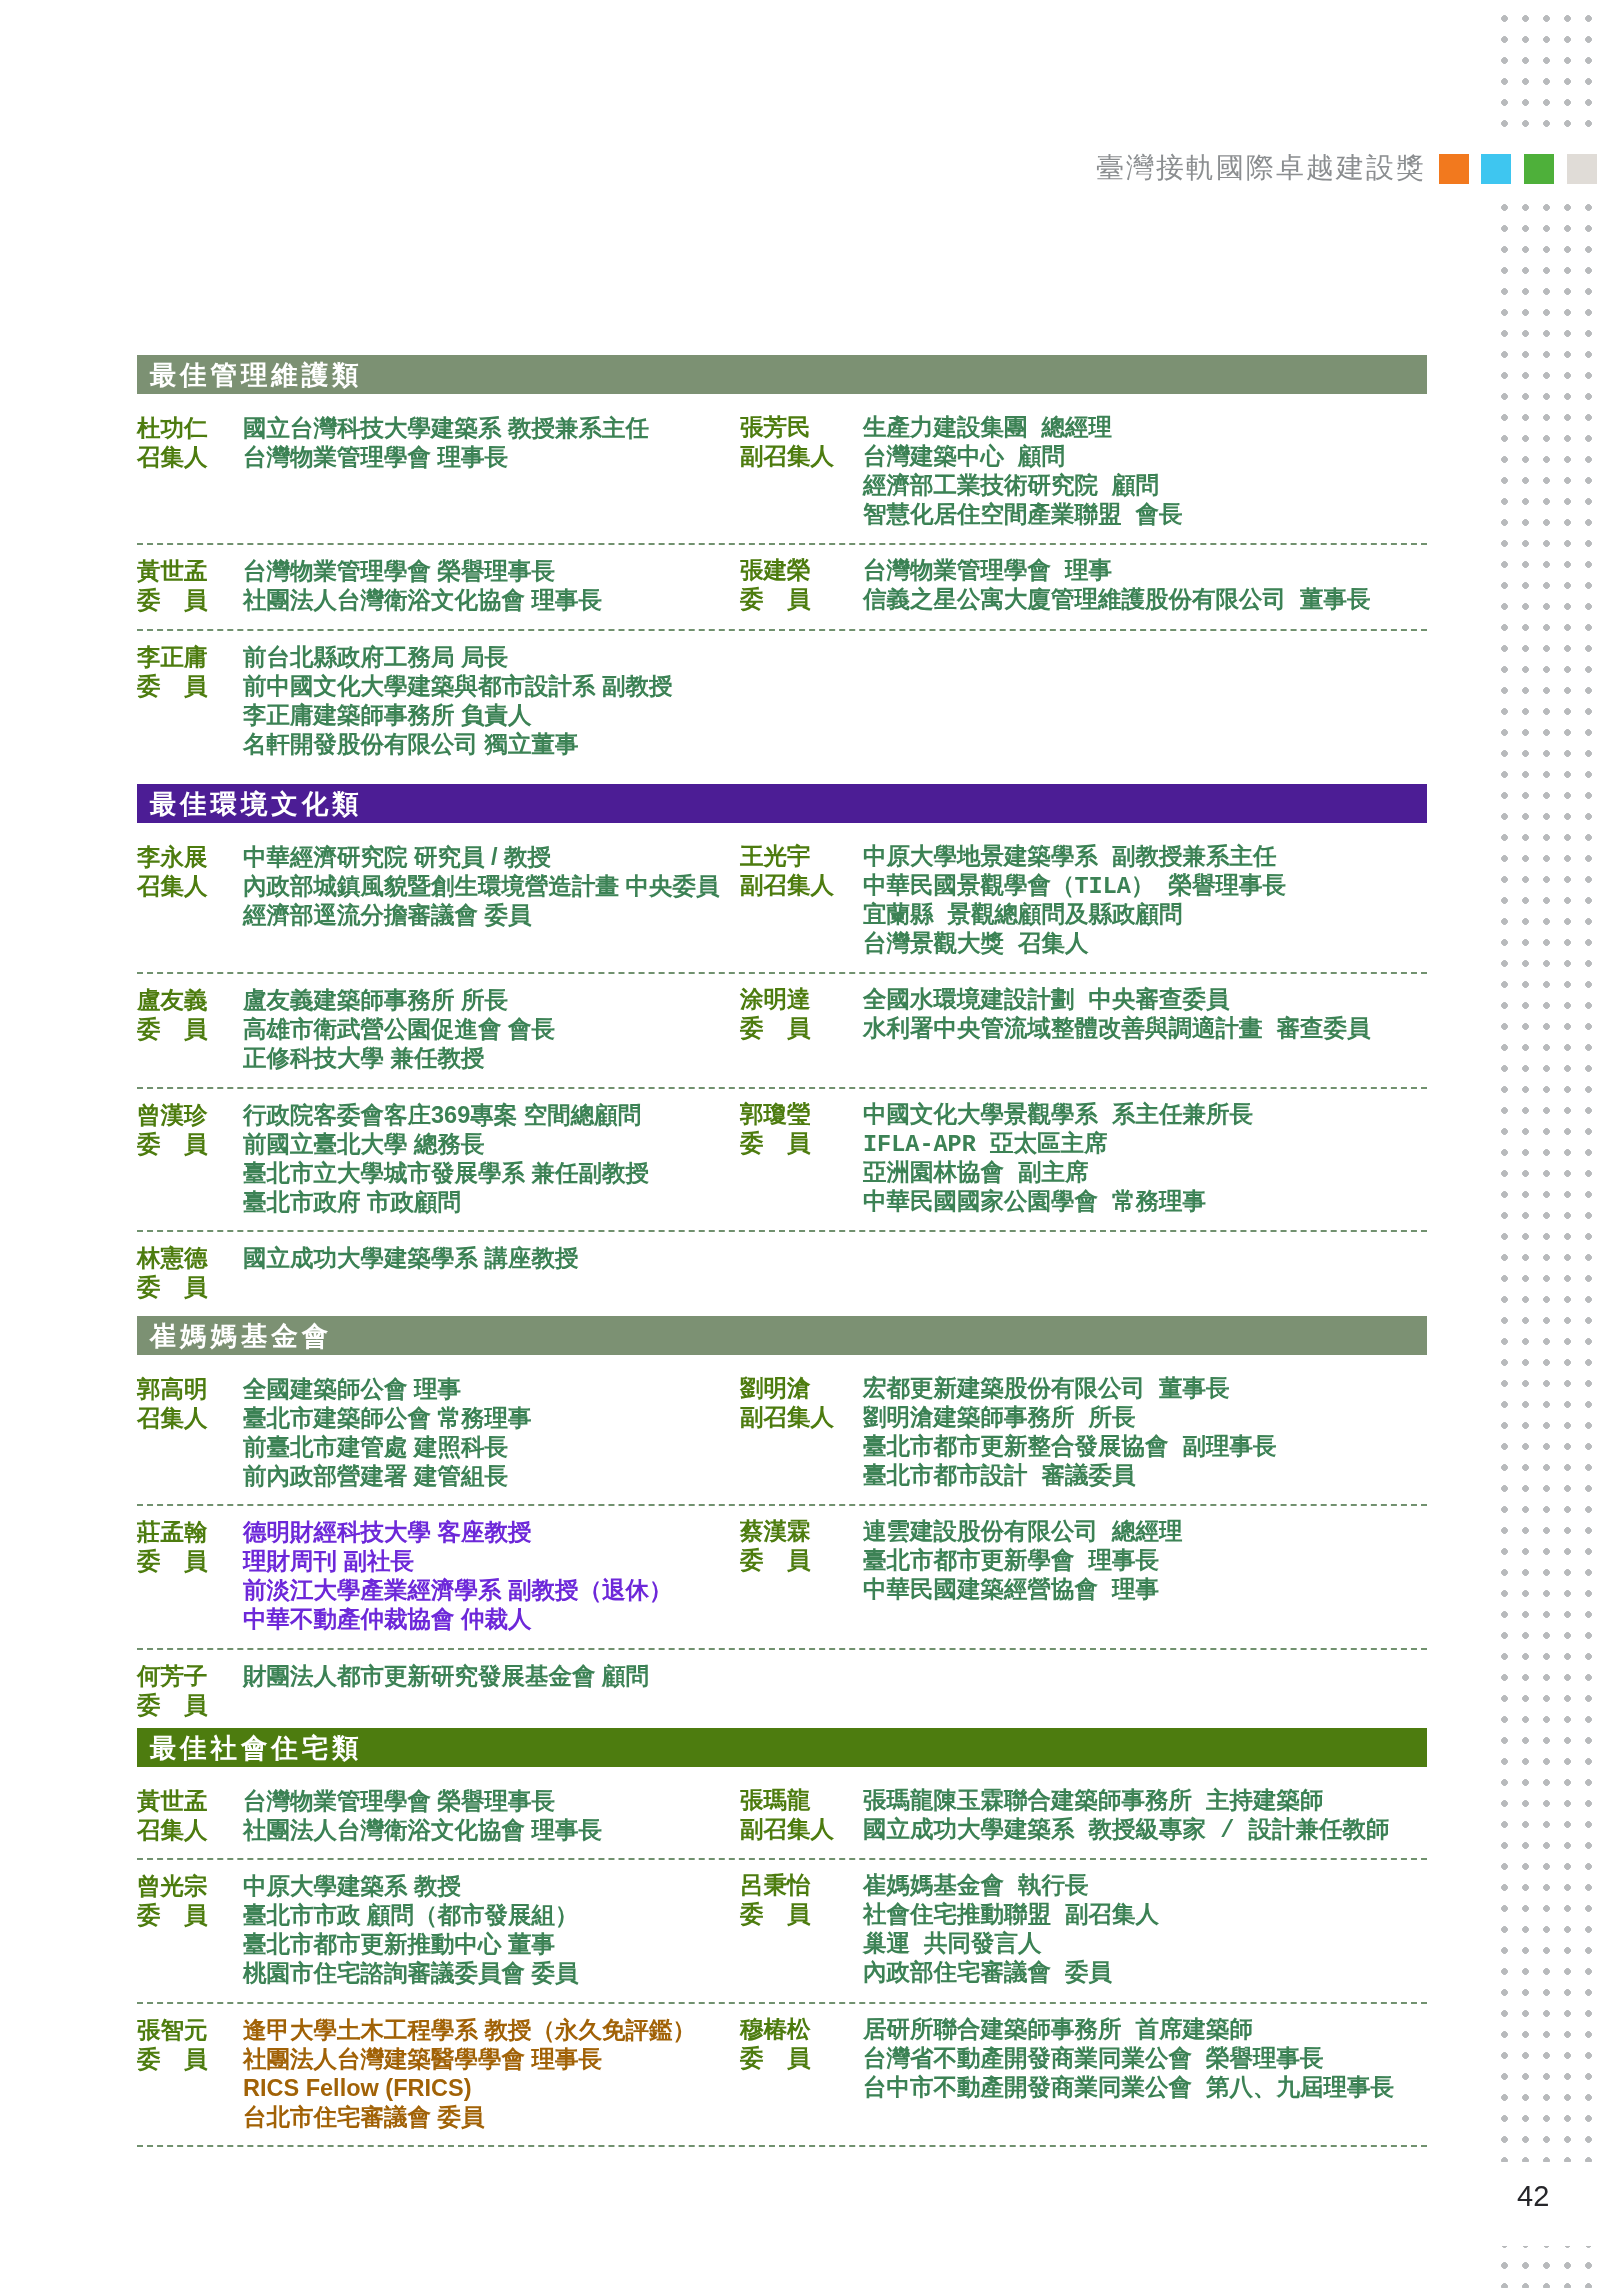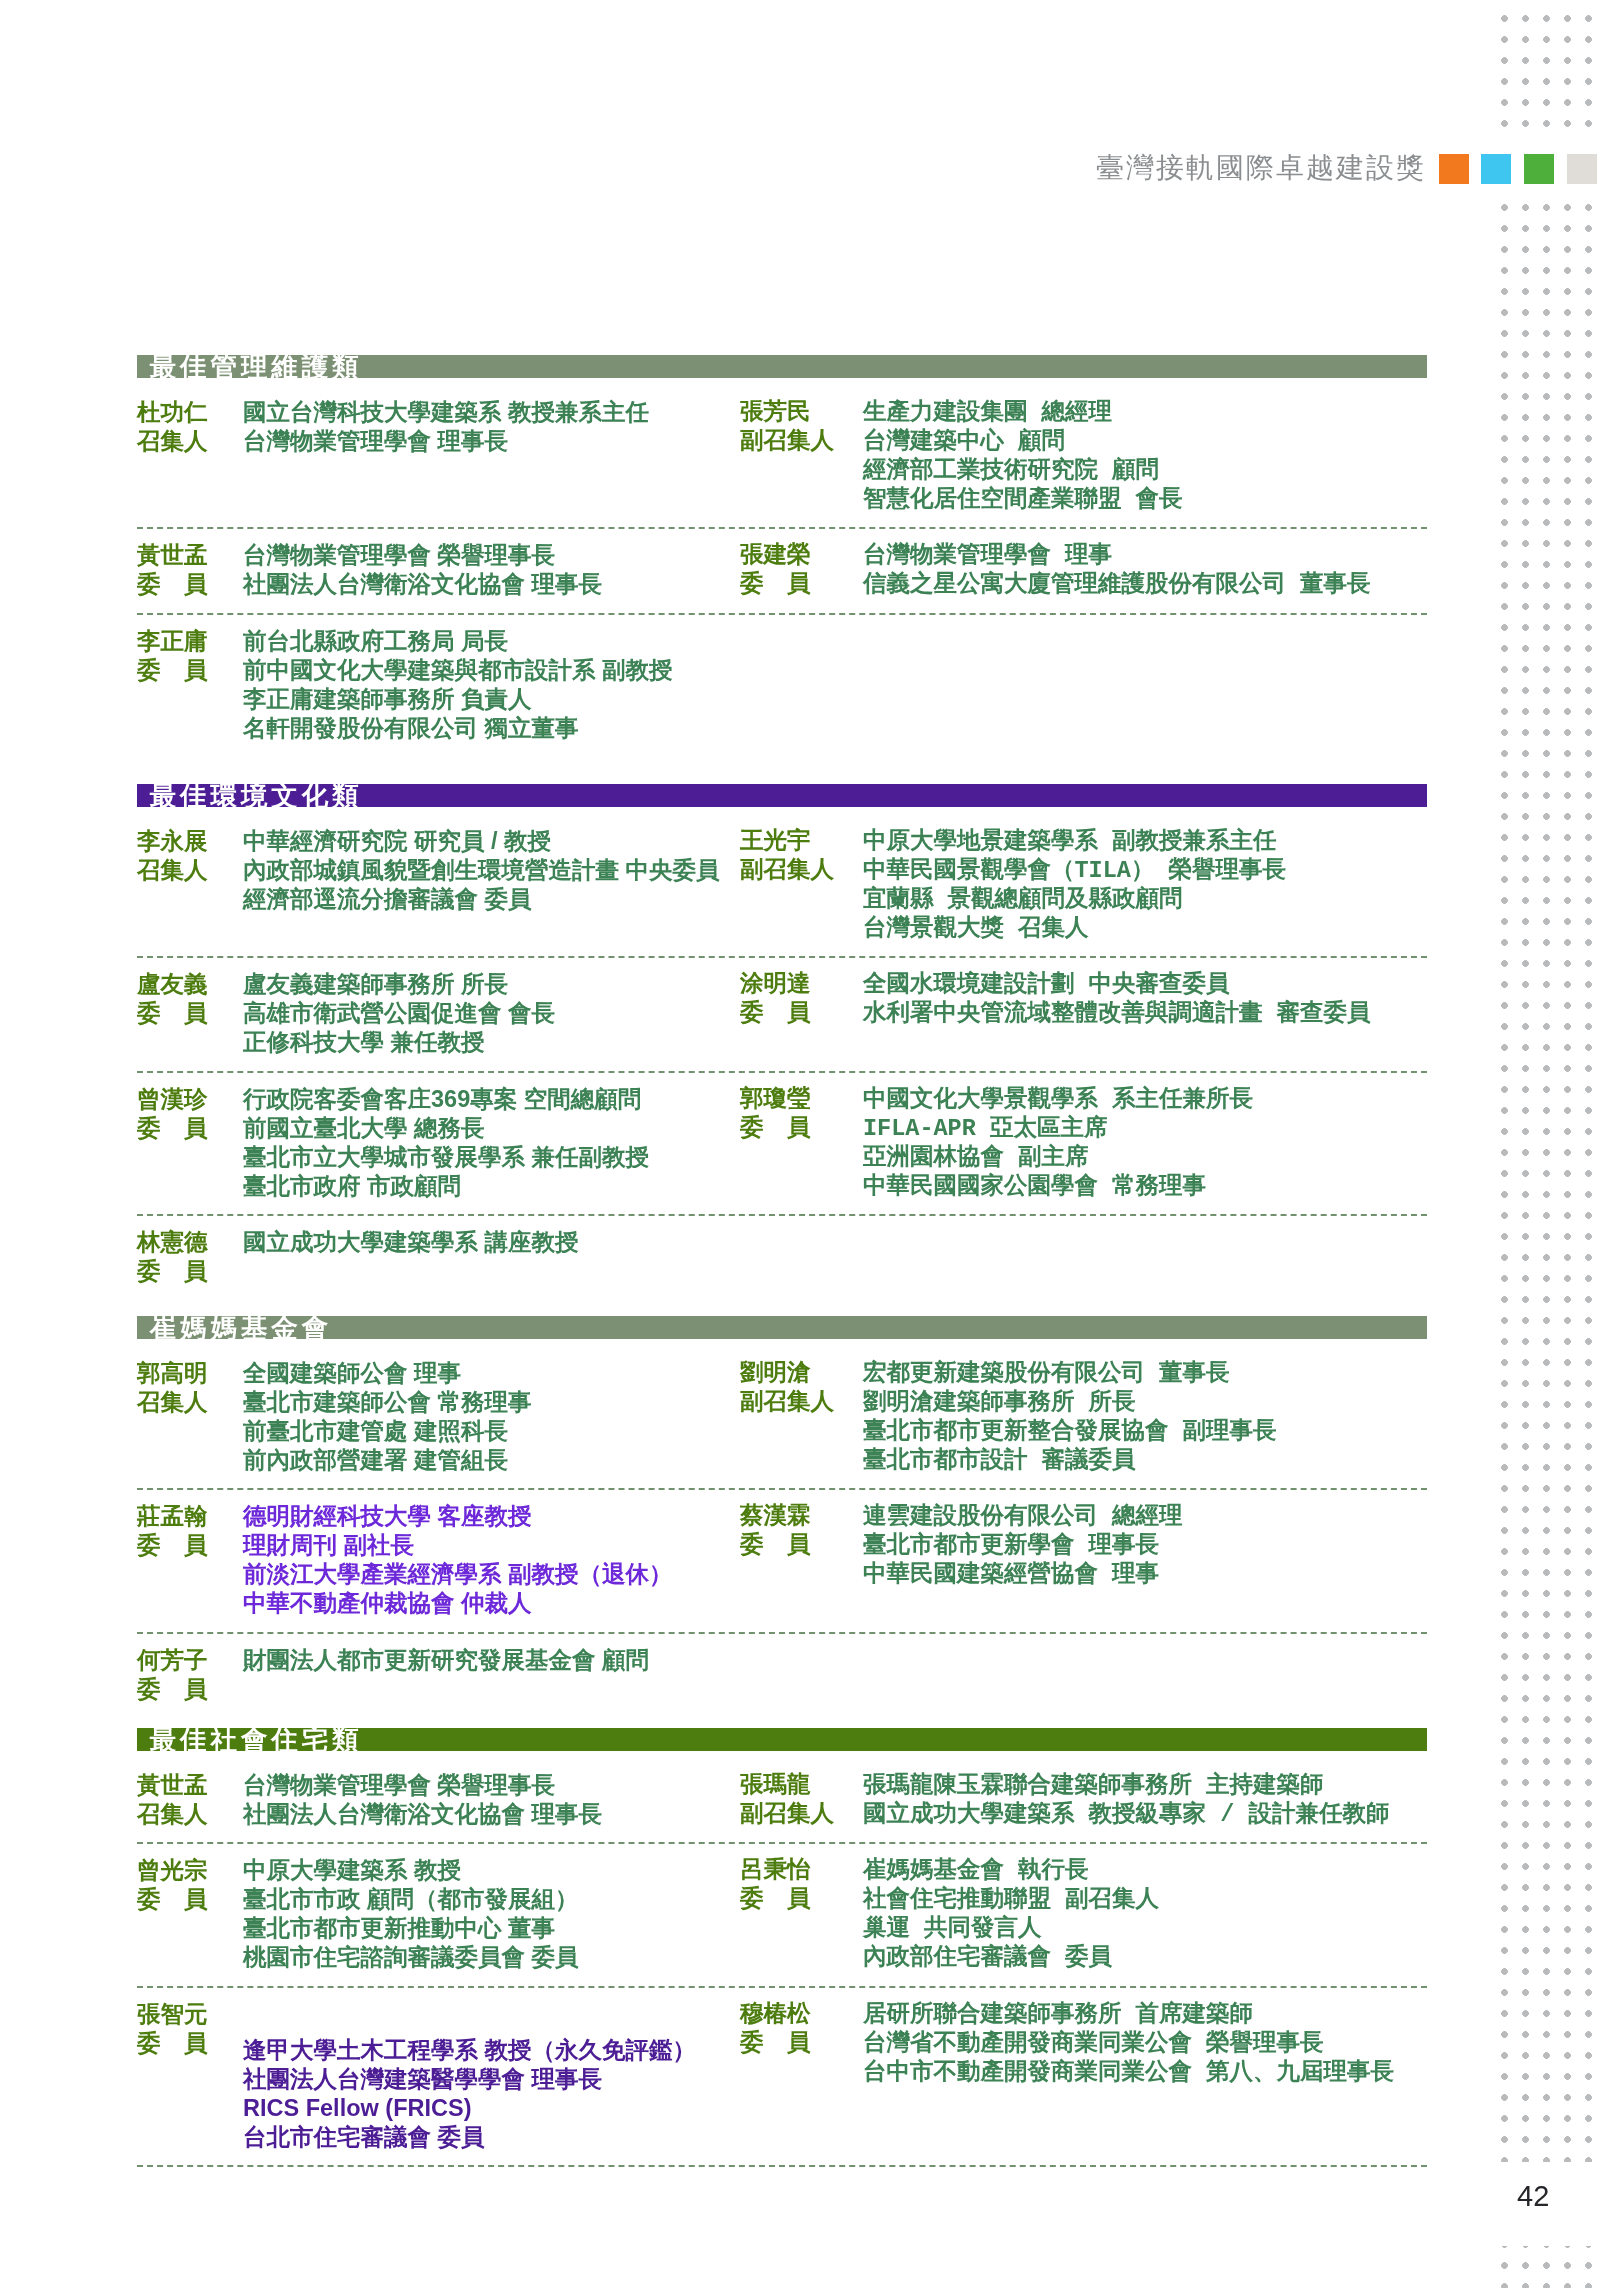--- a/index.html
+++ b/index.html
@@ -14,21 +14,21 @@
   .gap-pagenum{top:2162px;height:84px;}
   
   .header-title{position:absolute;top:149px;right:195px;font-size:28px;letter-spacing:2px;
         color:#8b8e90;z-index:3;white-space:nowrap;}
   .sq{position:absolute;top:154px;width:30px;height:30px;z-index:3;}
   
   .page-number{position:absolute;top:2180px;left:1517px;font-size:29px;color:#26262a;z-index:3;}
   
   .content{position:absolute;left:137px;top:0;width:1290px;z-index:3;}
   .section{position:absolute;left:0;width:1290px;}
-  .section-bar{height:23px;display:flex;align-items:center;padding-left:12.7px;box-sizing:border-box;
+  .section-bar{height:39px;display:flex;align-items:center;padding-left:12.7px;box-sizing:border-box;
         color:#ffffff;font-size:26.5px;font-weight:bold;letter-spacing:3.9px;margin-bottom:7.8px;}
   .row{display:flex;padding:11.8px 0 13.7px 0;}
   .entry{display:flex;}
   .entry.left{width:603px;}
   .entry.right{width:687px;font-family:Liberation Mono, monospace;}
   .name-col{flex:none;font-weight:bold;color:#4d7c0f;font-size:23.5px;line-height:29px;white-space:nowrap;}
   .entry.left .name-col{width:106px;}
   .entry.right .name-col{width:123px;}
   .org-col{flex:1;font-size:23.5px;line-height:29px;font-weight:bold;}
   .org-line{white-space:nowrap;}
@@ -326,21 +326,21 @@
             </div>
           </div>
         </div>
         <div class="sep"></div>
         <div class="row">
           <div class="entry left">
             <div class="name-col">
               <div>張智元</div>
               <div>委　員</div>
             </div>
-            <div class="org-col" style="color: #4c1d95; margin-top: 36px;">
+            <div class="org-col" style="color: #a16207;">
               <div class="org-line">逢甲大學土木工程學系 教授（永久免評鑑）</div>
               <div class="org-line">社團法人台灣建築醫學學會 理事長</div>
               <div class="org-line">RICS Fellow (FRICS)</div>
               <div class="org-line">台北市住宅審議會 委員</div>
             </div>
           </div>
           <div class="entry right">
             <div class="name-col">
               <div>穆椿松</div>
               <div>委　員</div>

